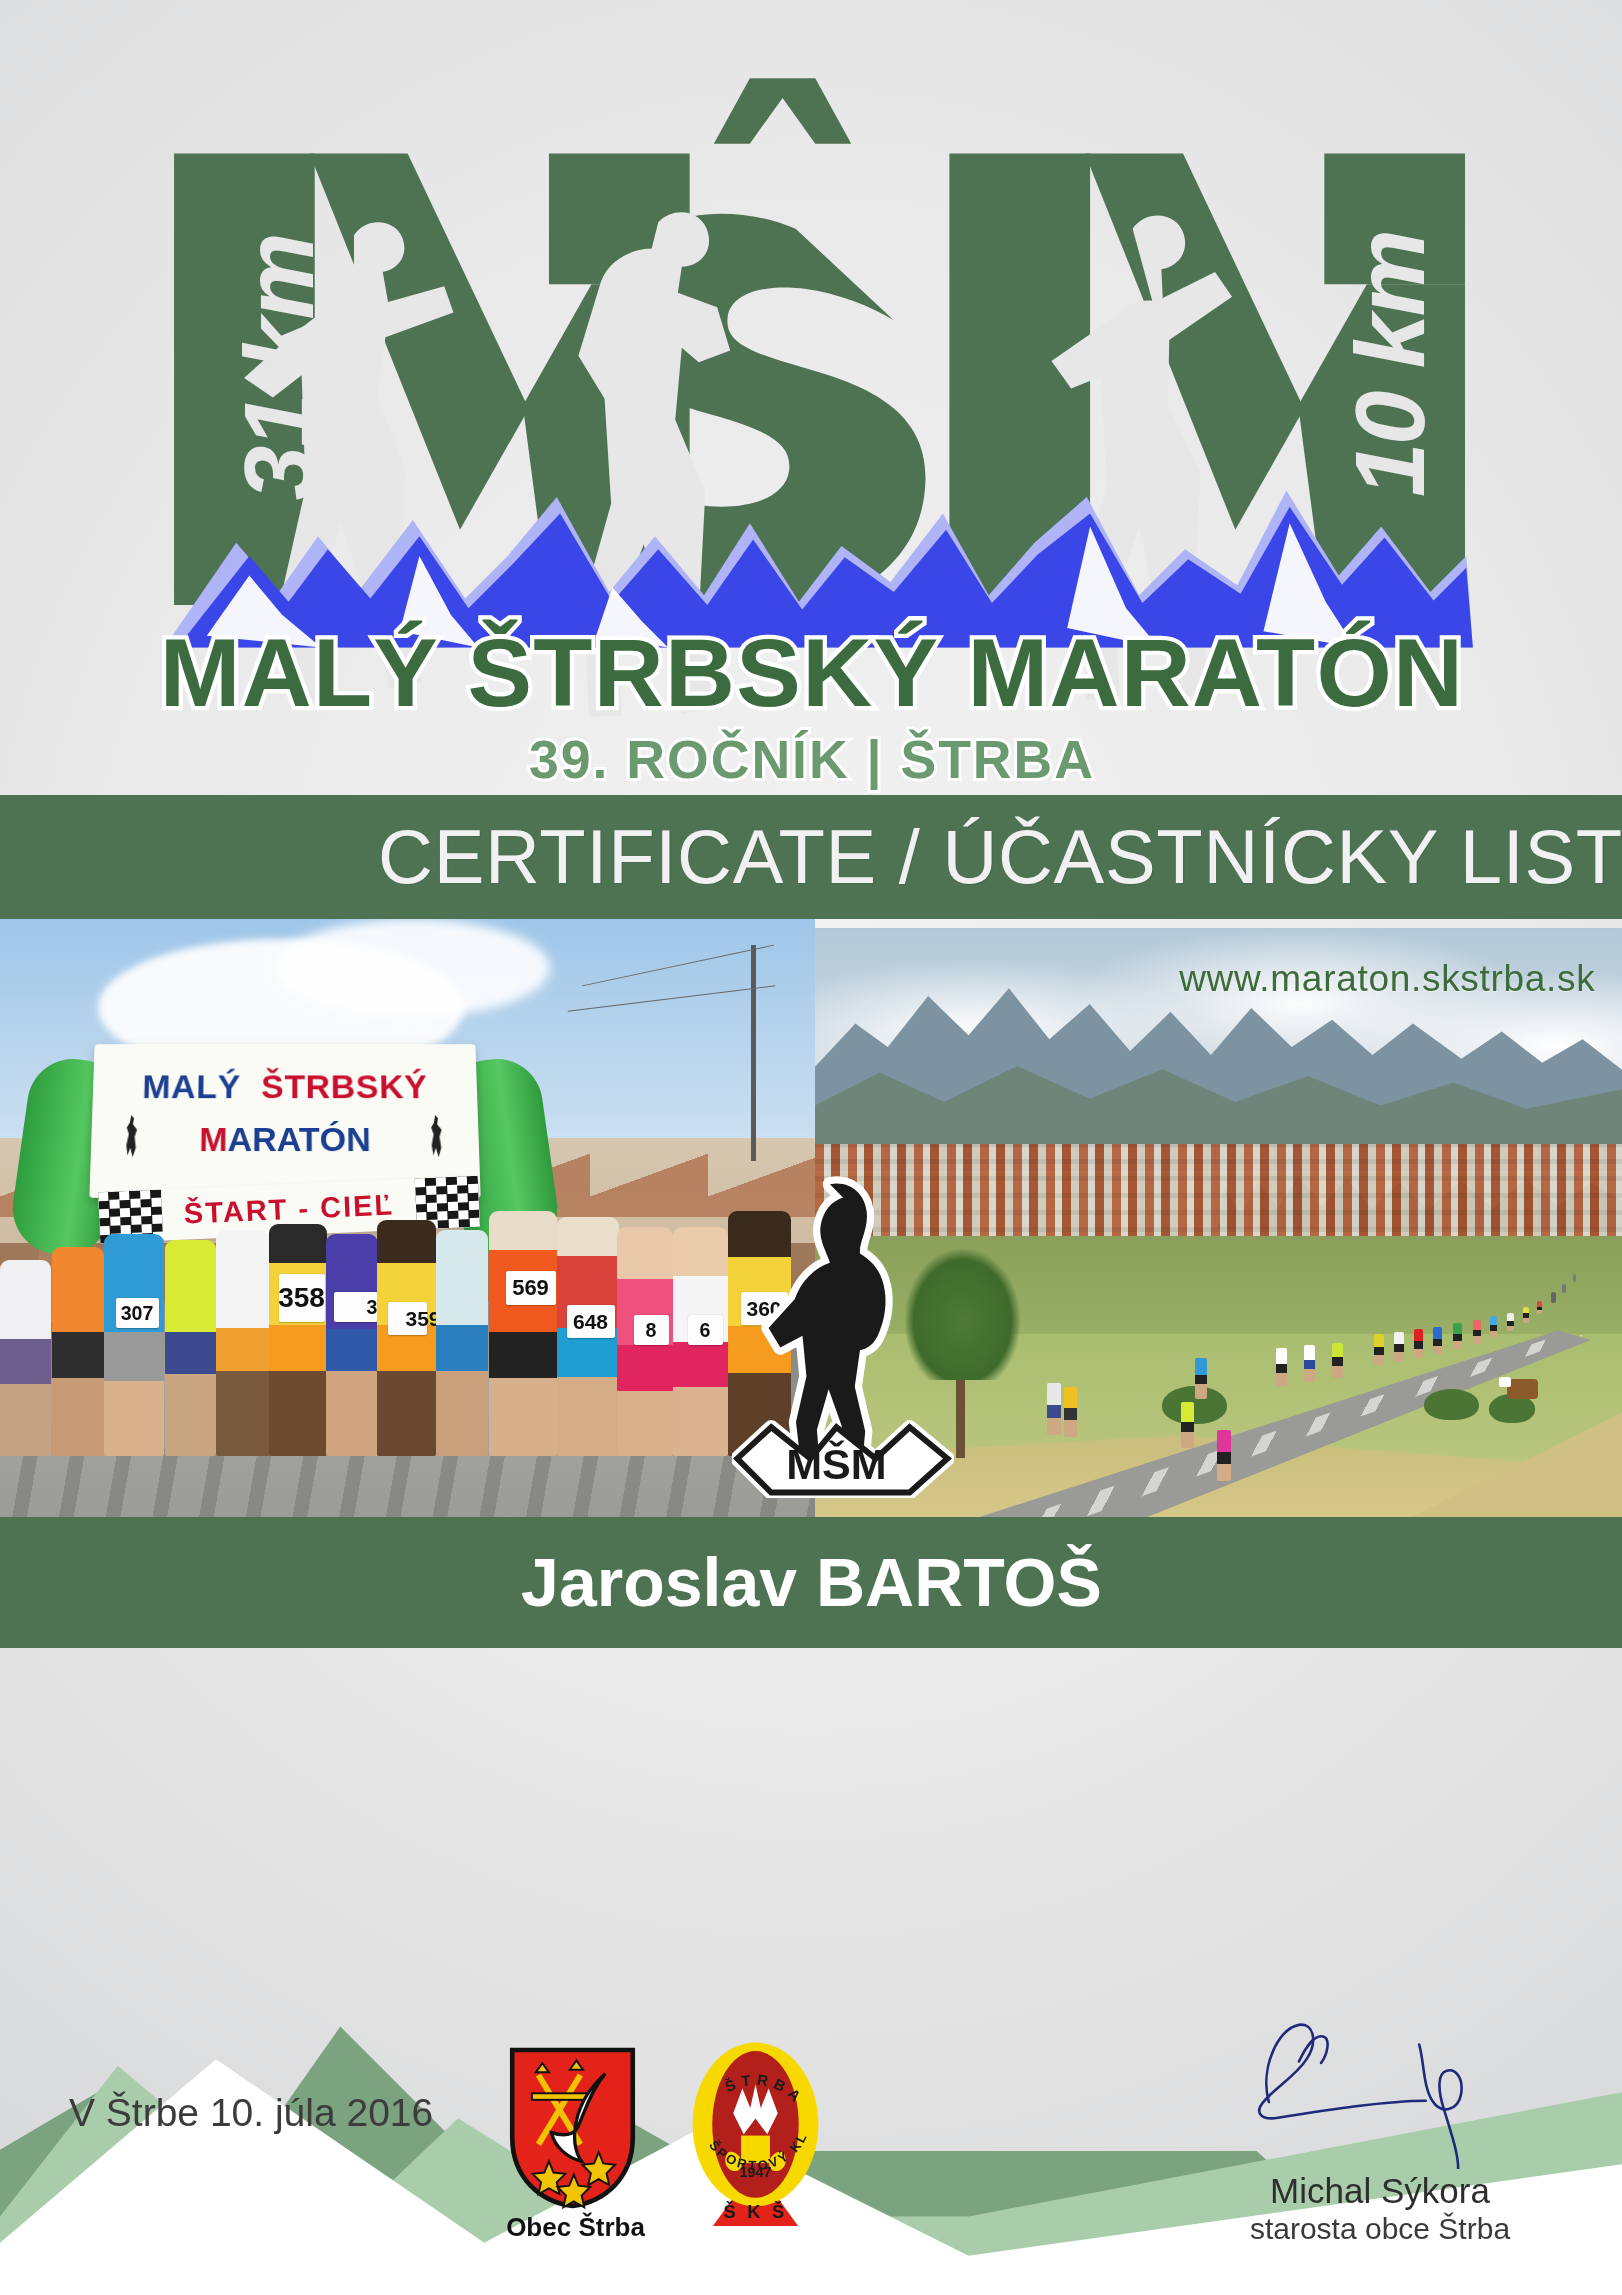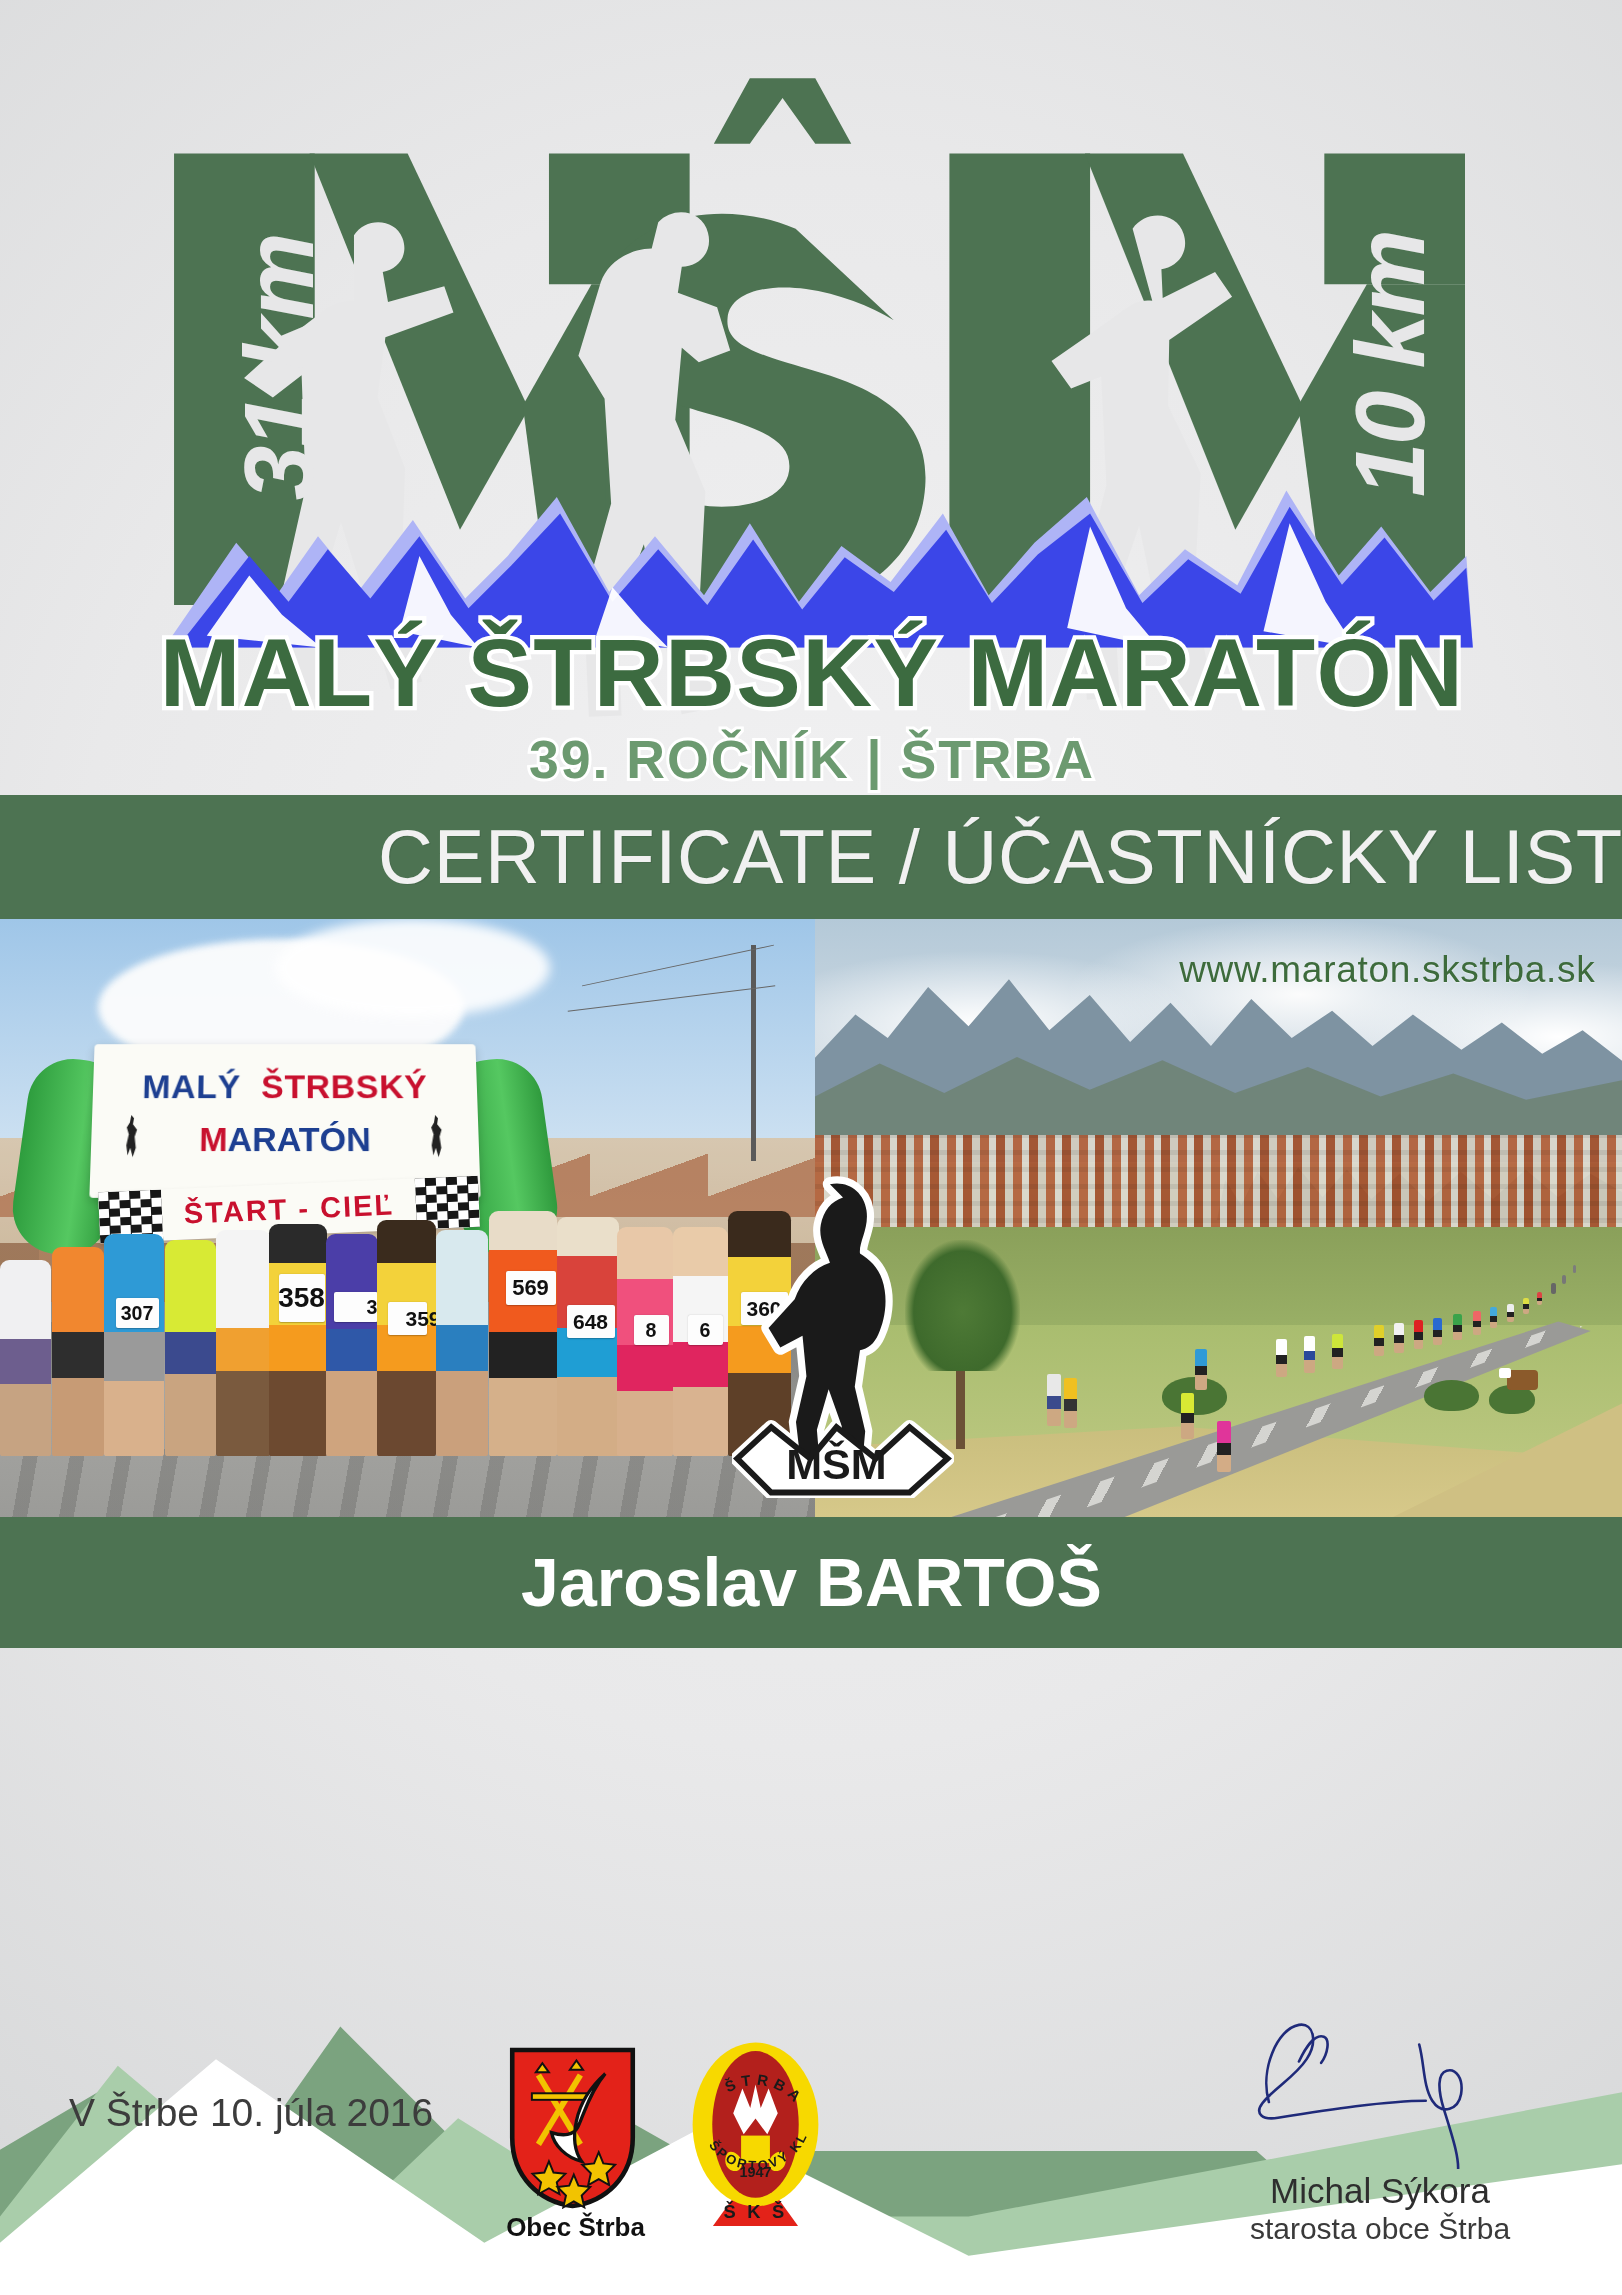--- a/index.html
+++ b/index.html
@@ -27,21 +27,21 @@
   }
   .band-name-text{
     color:#ffffff;font-size:68px;font-weight:700;text-align:center;
     line-height:131px;width:100%;
   }
 
   
   .photos{position:absolute;left:0;top:919px;width:1623px;height:599px;display:flex;overflow:hidden;}
   .photo{position:relative;overflow:hidden;}
   .photo-left{width:815px;height:599px;}
-  .photo-right{width:808px;height:599px;}
+  .photo-right{width:808px;height:599px;margin-top:9px;}
 
   
   .sky{position:absolute;inset:0;background:linear-gradient(#9fc6e8 0%,#cfe2f2 40%,#e7eef4 70%,#dfe2e0 100%);}
   .cloudA{position:absolute;left:98px;top:19.6px;width:366px;height:137px;background:#fdfdfd;border-radius:50%;filter:blur(3.9px);opacity:.95;}
   .cloudB{position:absolute;left:275px;top:0px;width:275px;height:98px;background:#fff;border-radius:50%;filter:blur(5.2px);opacity:.9;}
   .housesL{position:absolute;left:0;bottom:216px;width:815px;height:164px;
      background:
        linear-gradient(160deg,transparent 48%,#b2724a 48%) 0 0/118px 79px repeat-x,
        linear-gradient(#d9c3a5,#c7ad8b);
      opacity:.85;}

